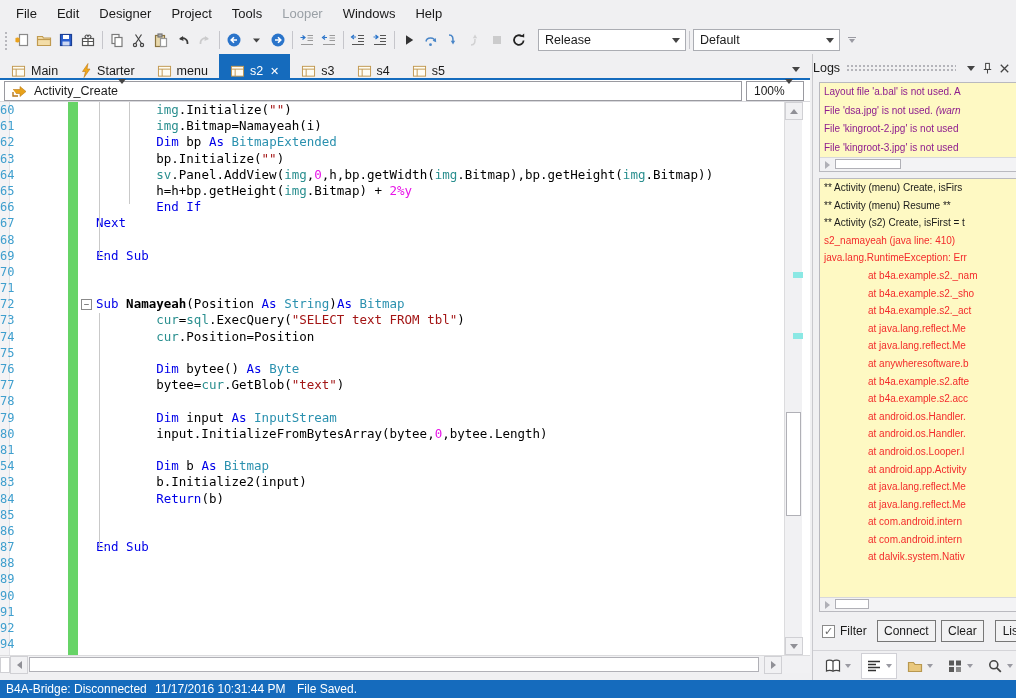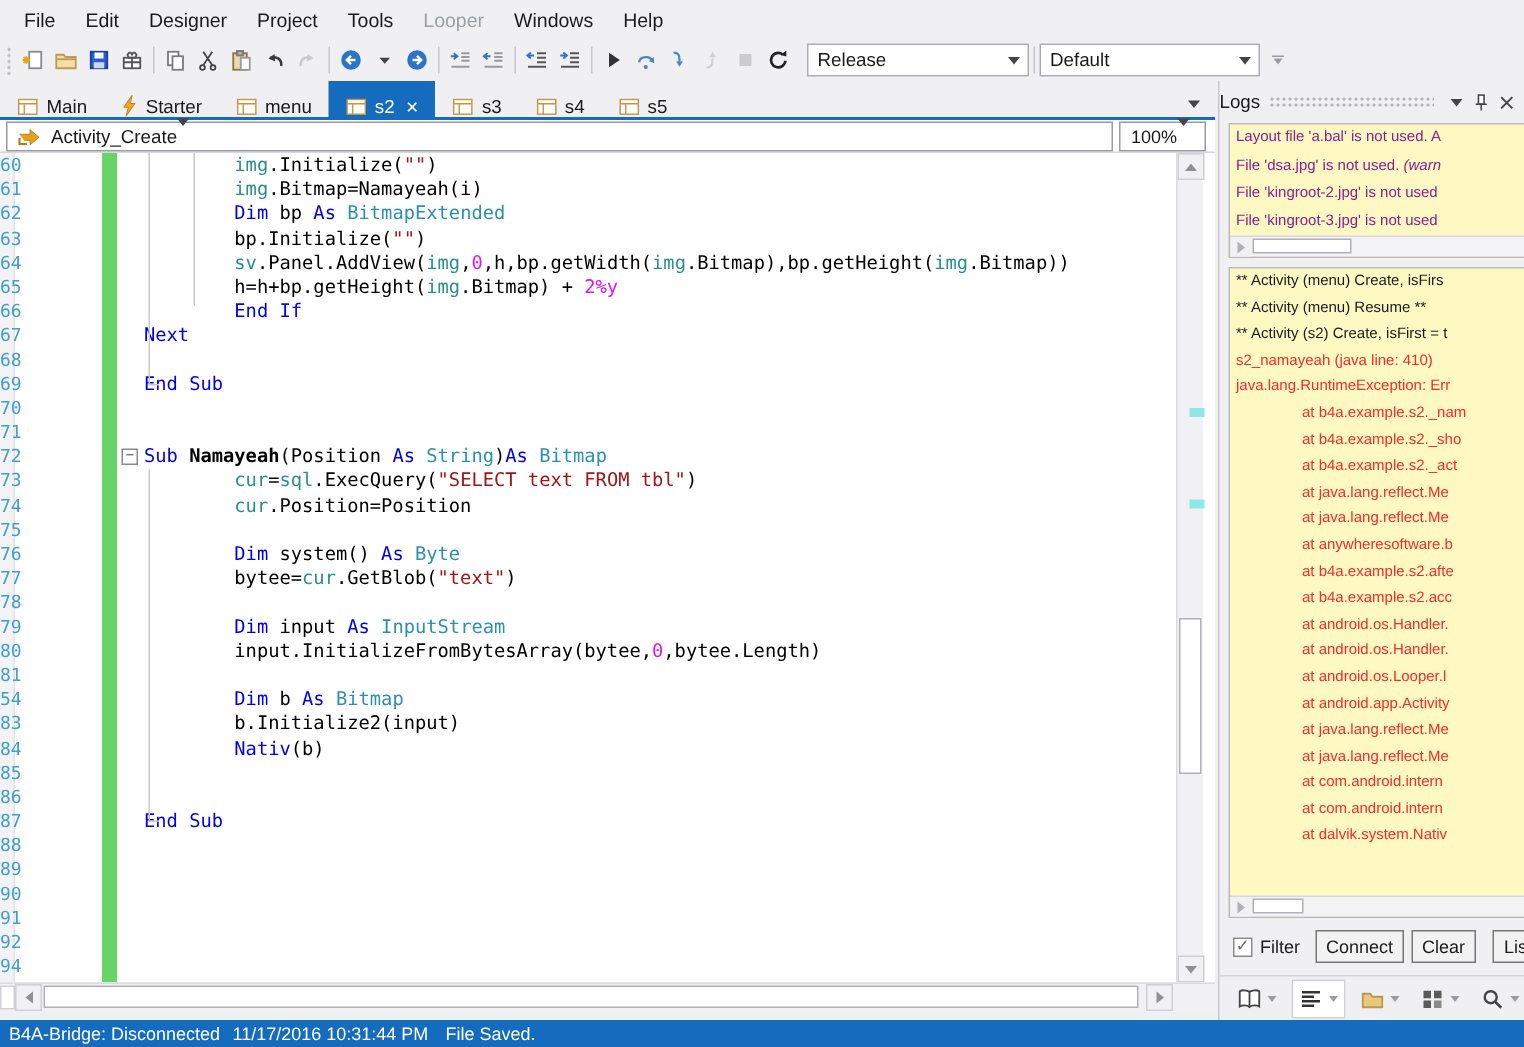--- a/index.html
+++ b/index.html
@@ -359,29 +359,29 @@
       <div class="crow"><span class="ln">66</span><span class="fsp"></span><span class="seg-p">        </span><span class="seg-k">End If</span></div>
       <div class="crow"><span class="ln">67</span><span class="fsp"></span><span class="seg-k">Next</span></div>
       <div class="crow"><span class="ln">68</span><span class="fsp"></span></div>
       <div class="crow"><span class="ln">69</span><span class="fsp"></span><span class="seg-k">End Sub</span></div>
       <div class="crow"><span class="ln">70</span><span class="fsp"></span></div>
       <div class="crow"><span class="ln">71</span><span class="fsp"></span></div>
       <div class="crow"><span class="ln">72</span><span class="fsp"></span><span class="seg-k">Sub</span><span class="seg-p"> </span><span class="seg-b">Namayeah</span><span class="seg-p">(Position </span><span class="seg-k">As</span><span class="seg-p"> </span><span class="seg-t">String</span><span class="seg-p">)</span><span class="seg-k">As</span><span class="seg-p"> </span><span class="seg-t">Bitmap</span></div>
       <div class="crow"><span class="ln">73</span><span class="fsp"></span><span class="seg-p">        </span><span class="seg-g">cur</span><span class="seg-p">=</span><span class="seg-g">sql</span><span class="seg-p">.ExecQuery(</span><span class="seg-s">"SELECT text FROM tbl"</span><span class="seg-p">)</span></div>
       <div class="crow"><span class="ln">74</span><span class="fsp"></span><span class="seg-p">        </span><span class="seg-g">cur</span><span class="seg-p">.Position=Position</span></div>
       <div class="crow"><span class="ln">75</span><span class="fsp"></span></div>
-      <div class="crow"><span class="ln">76</span><span class="fsp"></span><span class="seg-p">        </span><span class="seg-k">Dim</span><span class="seg-p"> system() </span><span class="seg-k">As</span><span class="seg-p"> </span><span class="seg-t">Byte</span></div>
+      <div class="crow"><span class="ln">76</span><span class="fsp"></span><span class="seg-p">        </span><span class="seg-k">Dim</span><span class="seg-p"> bytee() </span><span class="seg-k">As</span><span class="seg-p"> </span><span class="seg-t">Byte</span></div>
       <div class="crow"><span class="ln">77</span><span class="fsp"></span><span class="seg-p">        </span><span class="seg-p">bytee=</span><span class="seg-g">cur</span><span class="seg-p">.GetBlob(</span><span class="seg-s">"text"</span><span class="seg-p">)</span></div>
       <div class="crow"><span class="ln">78</span><span class="fsp"></span></div>
       <div class="crow"><span class="ln">79</span><span class="fsp"></span><span class="seg-p">        </span><span class="seg-k">Dim</span><span class="seg-p"> input </span><span class="seg-k">As</span><span class="seg-p"> </span><span class="seg-t">InputStream</span></div>
       <div class="crow"><span class="ln">80</span><span class="fsp"></span><span class="seg-p">        </span><span class="seg-p">input.InitializeFromBytesArray(bytee,</span><span class="seg-n">0</span><span class="seg-p">,bytee.Length)</span></div>
       <div class="crow"><span class="ln">81</span><span class="fsp"></span></div>
       <div class="crow"><span class="ln">54</span><span class="fsp"></span><span class="seg-p">        </span><span class="seg-k">Dim</span><span class="seg-p"> b </span><span class="seg-k">As</span><span class="seg-p"> </span><span class="seg-t">Bitmap</span></div>
       <div class="crow"><span class="ln">83</span><span class="fsp"></span><span class="seg-p">        </span><span class="seg-p">b.Initialize2(input)</span></div>
-      <div class="crow"><span class="ln">84</span><span class="fsp"></span><span class="seg-p">        </span><span class="seg-k">Nativ</span><span class="seg-p">(b)</span></div>
+      <div class="crow"><span class="ln">84</span><span class="fsp"></span><span class="seg-p">        </span><span class="seg-k">Return</span><span class="seg-p">(b)</span></div>
       <div class="crow"><span class="ln">85</span><span class="fsp"></span></div>
       <div class="crow"><span class="ln">86</span><span class="fsp"></span></div>
       <div class="crow"><span class="ln">87</span><span class="fsp"></span><span class="seg-k">End Sub</span></div>
       <div class="crow"><span class="ln">88</span><span class="fsp"></span></div>
       <div class="crow"><span class="ln">89</span><span class="fsp"></span></div>
       <div class="crow"><span class="ln">90</span><span class="fsp"></span></div>
       <div class="crow"><span class="ln">91</span><span class="fsp"></span></div>
       <div class="crow"><span class="ln">92</span><span class="fsp"></span></div>
       <div class="crow"><span class="ln">94</span><span class="fsp"></span></div>
     </div>

